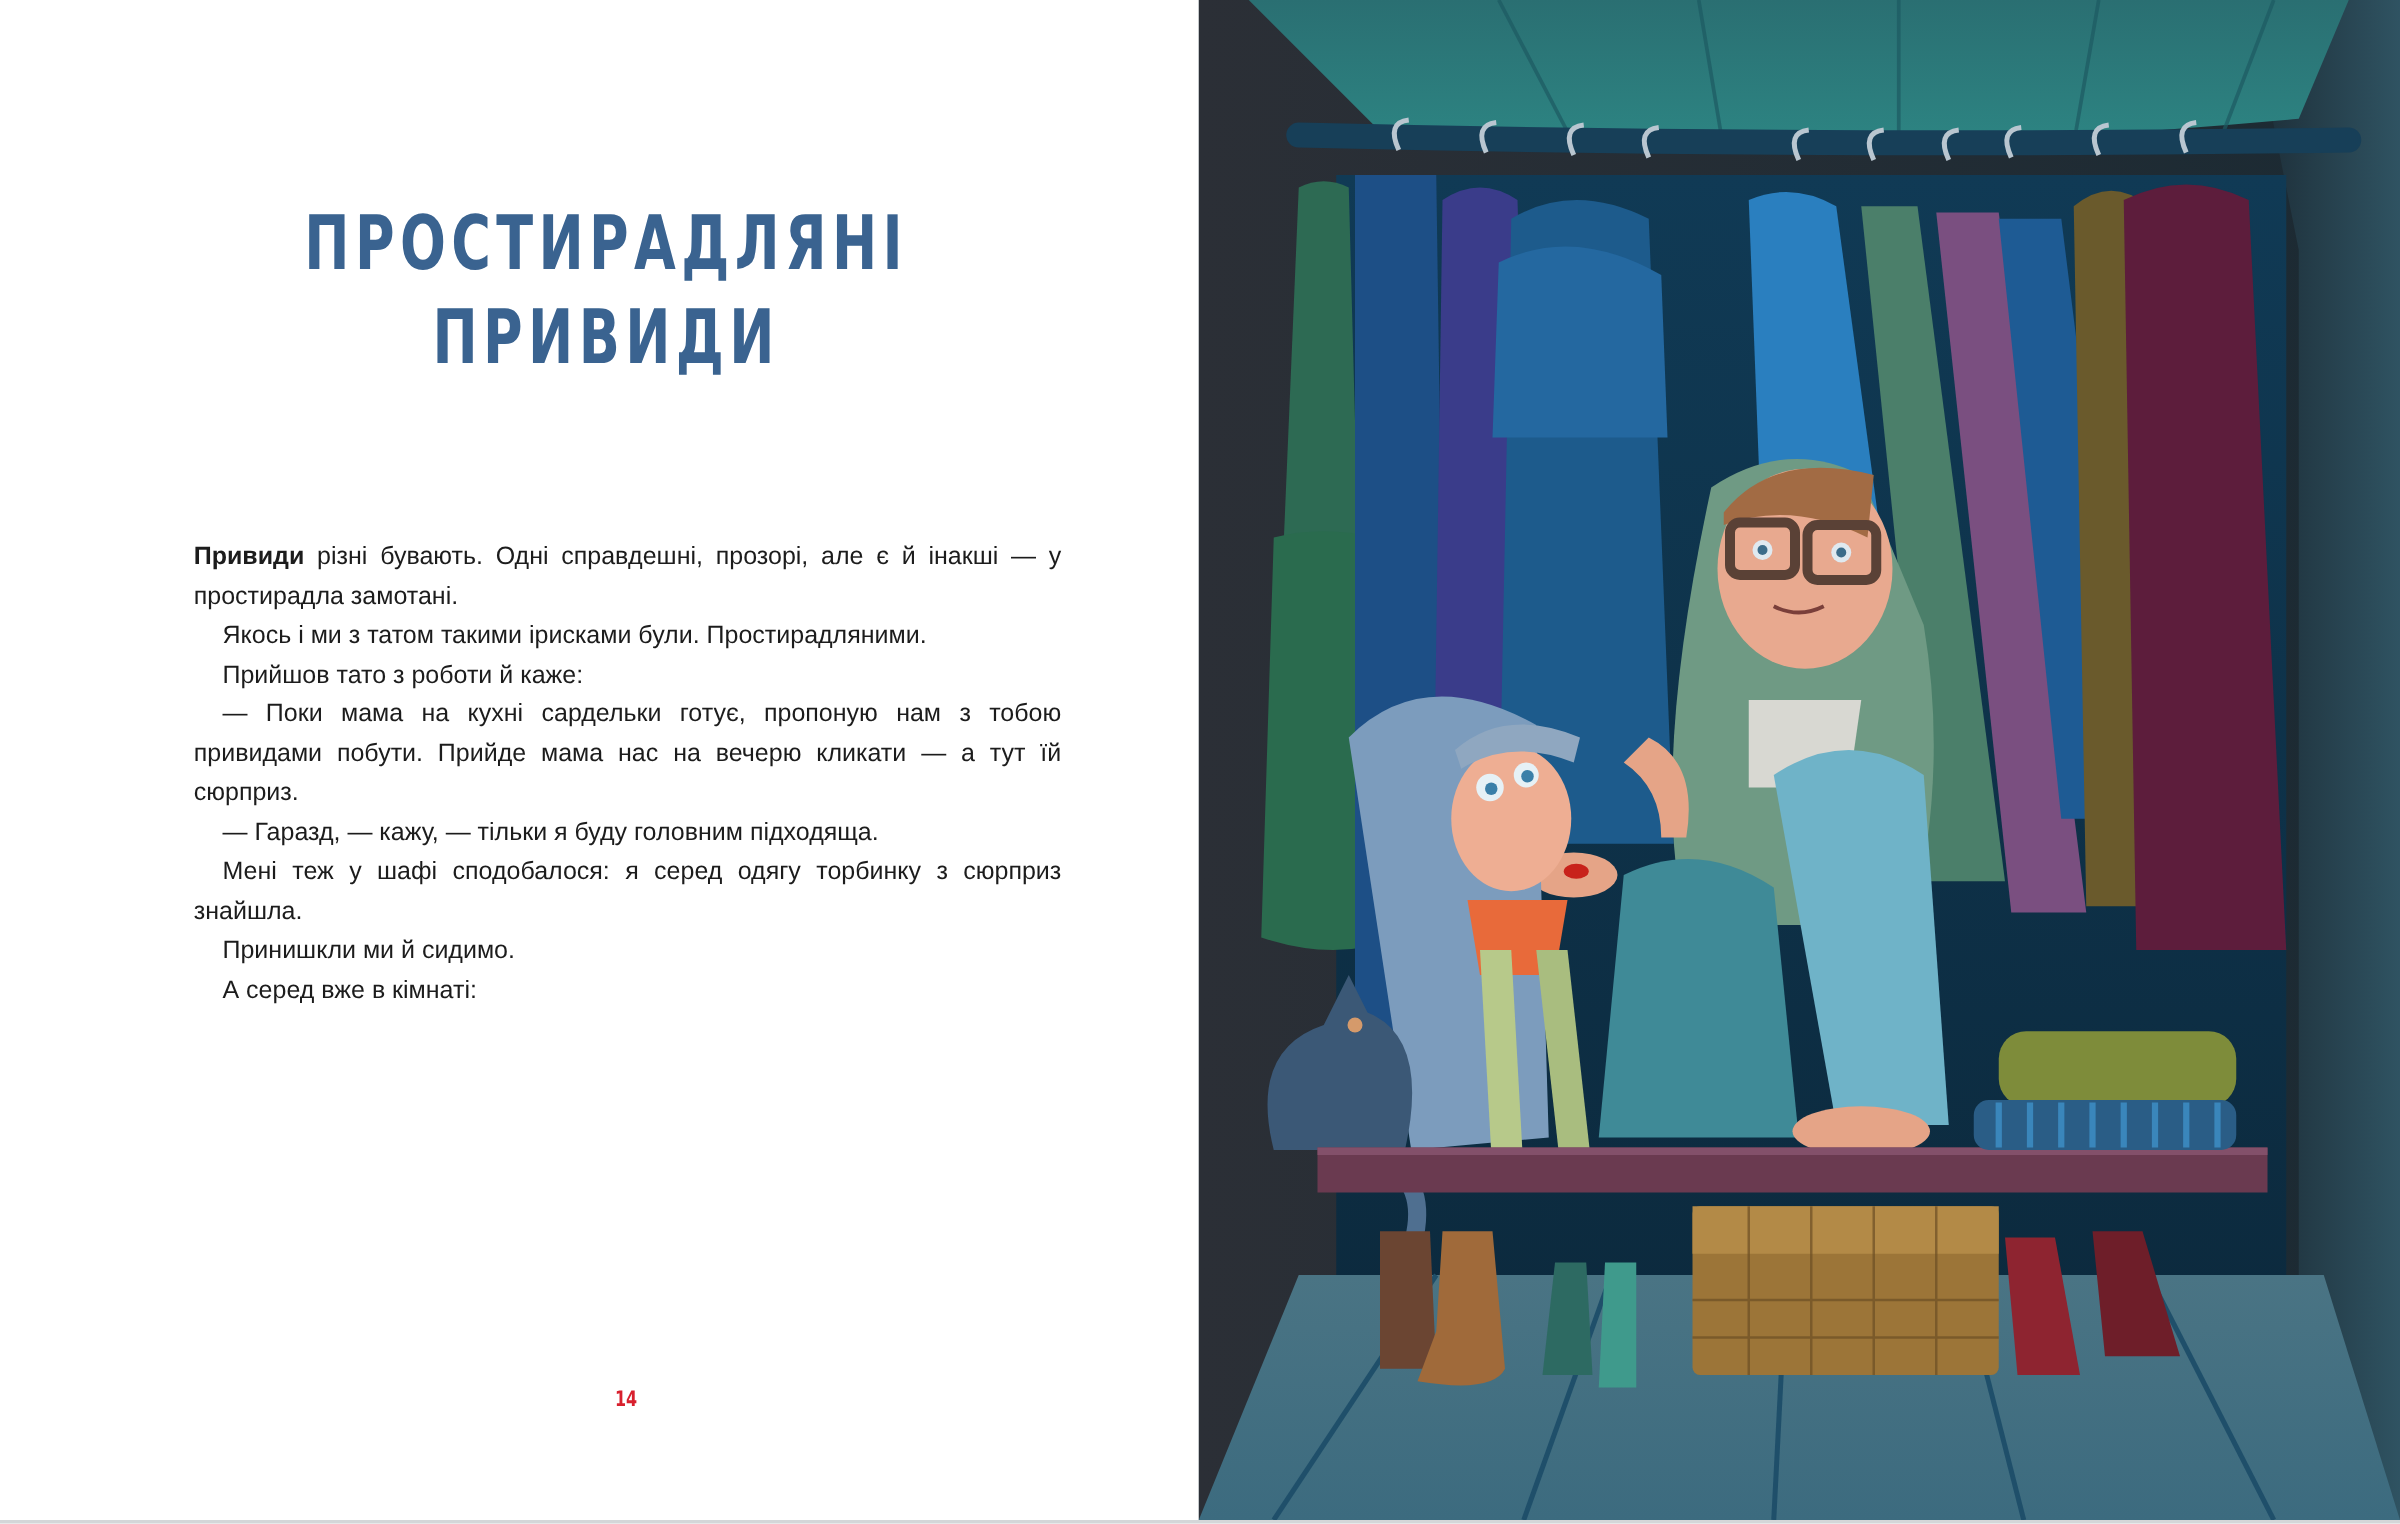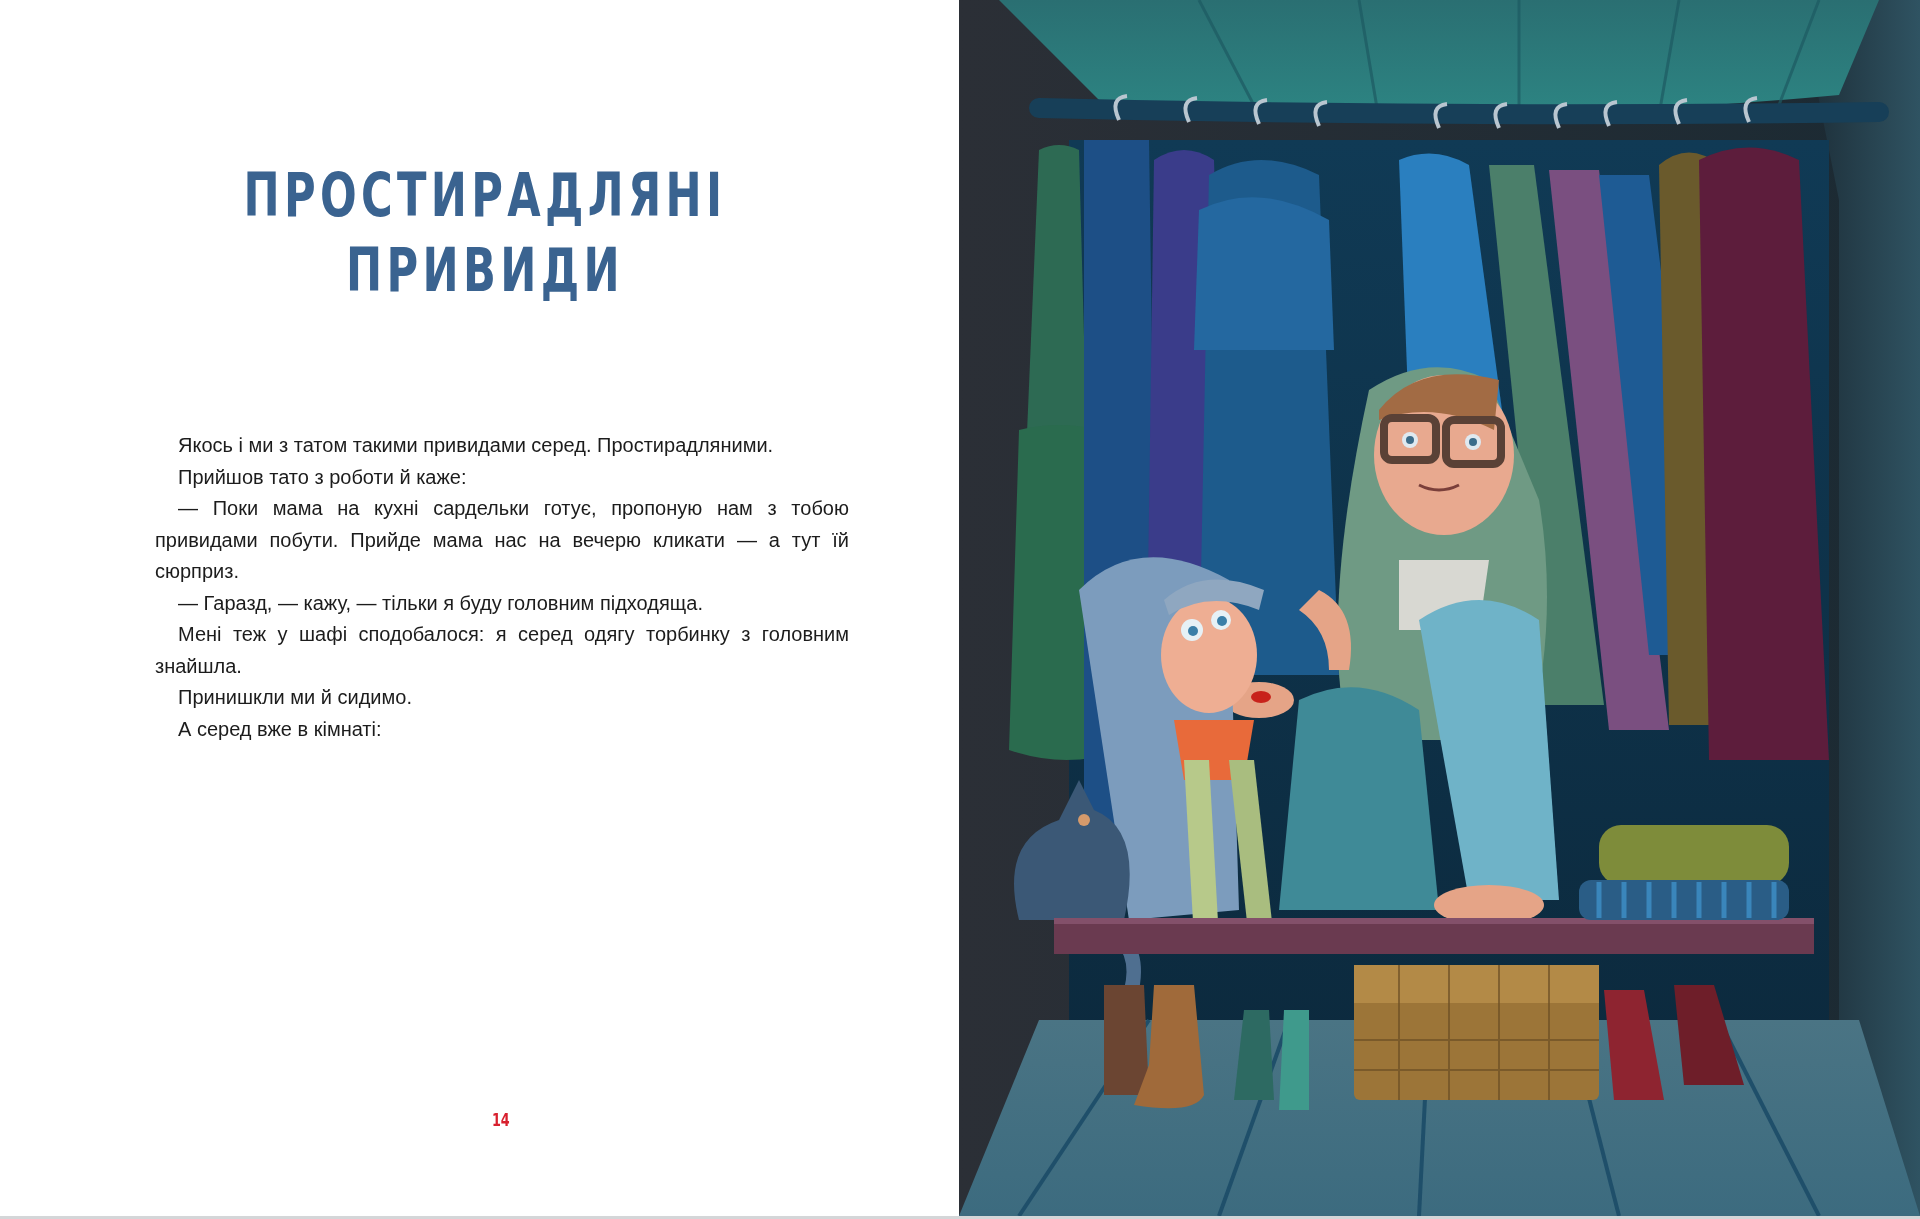--- a/index.html
+++ b/index.html
@@ -44,25 +44,26 @@
 
 <div class="spread">
 
   <div class="left-page">
     <div class="title">
       <div>ПРОСТИРАДЛЯНІ</div>
       <div>ПРИВИДИ</div>
     </div>
 
     <div class="body-text">
-      <p>Якось і ми з татом такими привидами серед. Простирадляними.</p>
+      <p class="first"><b>Привиди</b><span> різні бувають. Одні справдешні, прозорі, але є й інакші — у простирадла замотані.</span></p>
+      <p>Якось і ми з татом такими ірисками були. Простирадляними.</p>
       <p>Прийшов тато з роботи й каже:</p>
       <p>— Поки мама на кухні сардельки готує, пропоную нам з тобою привидами побути. Прийде мама нас на вечерю кликати — а тут їй сюрприз.</p>
       <p>— Гаразд, — кажу, — тільки я буду головним підходяща.</p>
-      <p>Мені теж у шафі сподобалося: я серед одягу торбинку з головним знайшла.</p>
+      <p>Мені теж у шафі сподобалося: я серед одягу торбинку з сюрприз знайшла.</p>
       <p>Принишкли ми й сидимо.</p>
       <p>А серед вже в кімнаті:</p>
     </div>
 
     <div class="page-number">14</div>
   </div>
 
   <div class="right-page">
     <svg width="961" height="1216" viewBox="0 0 961 1216">
       <defs>

